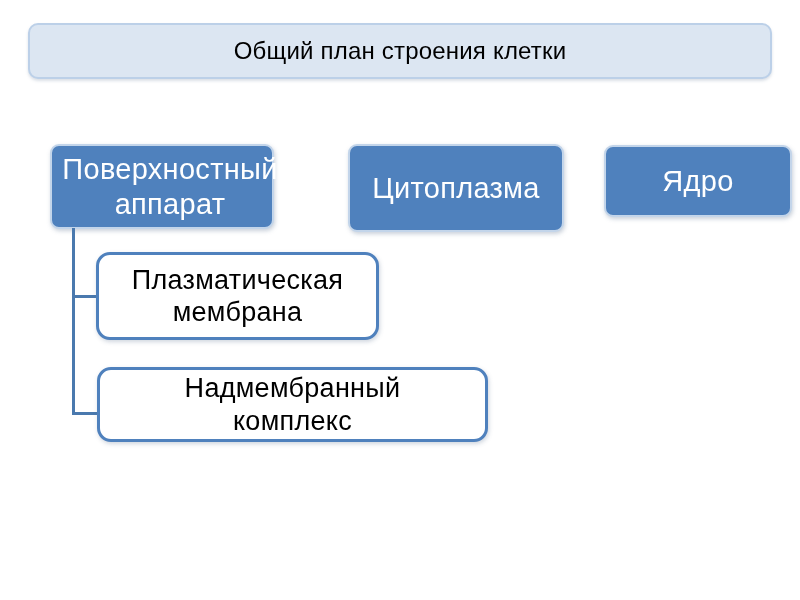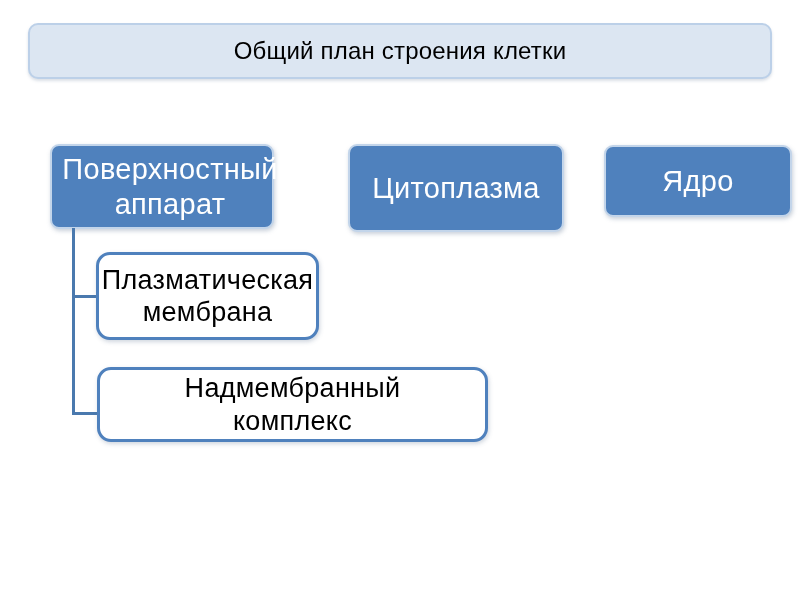--- a/index.html
+++ b/index.html
@@ -69,21 +69,21 @@
     justify-content: center;
     text-align: center;
     box-shadow: 1px 2px 4px rgba(100, 120, 150, 0.3);
   }
   .subnode .sub-label {
     color: var(--sub-text, #000000);
     font-size: 27px;
     line-height: 1.2;
     letter-spacing: 0.3px;
   }
-  .sub-membrane { left: 96px; top: 252px; width: 223px; height: 88px; }
+  .sub-membrane { left: 96px; top: 252px; width: 283px; height: 88px; }
   .sub-complex  { left: 97px; top: 367px; width: 391px; height: 75px; }
   .sub-complex .sub-label { max-width: 300px; }
   
   .connector {
     position: absolute;
     background: var(--connector, #4a79ae);
   }
   .conn-vert    { left: 72px; top: 228px; width: 3px;  height: 187px; }
   .conn-branch1 { left: 72px; top: 295px; width: 26px; height: 3px; }
   .conn-branch2 { left: 72px; top: 412px; width: 27px; height: 3px; }

